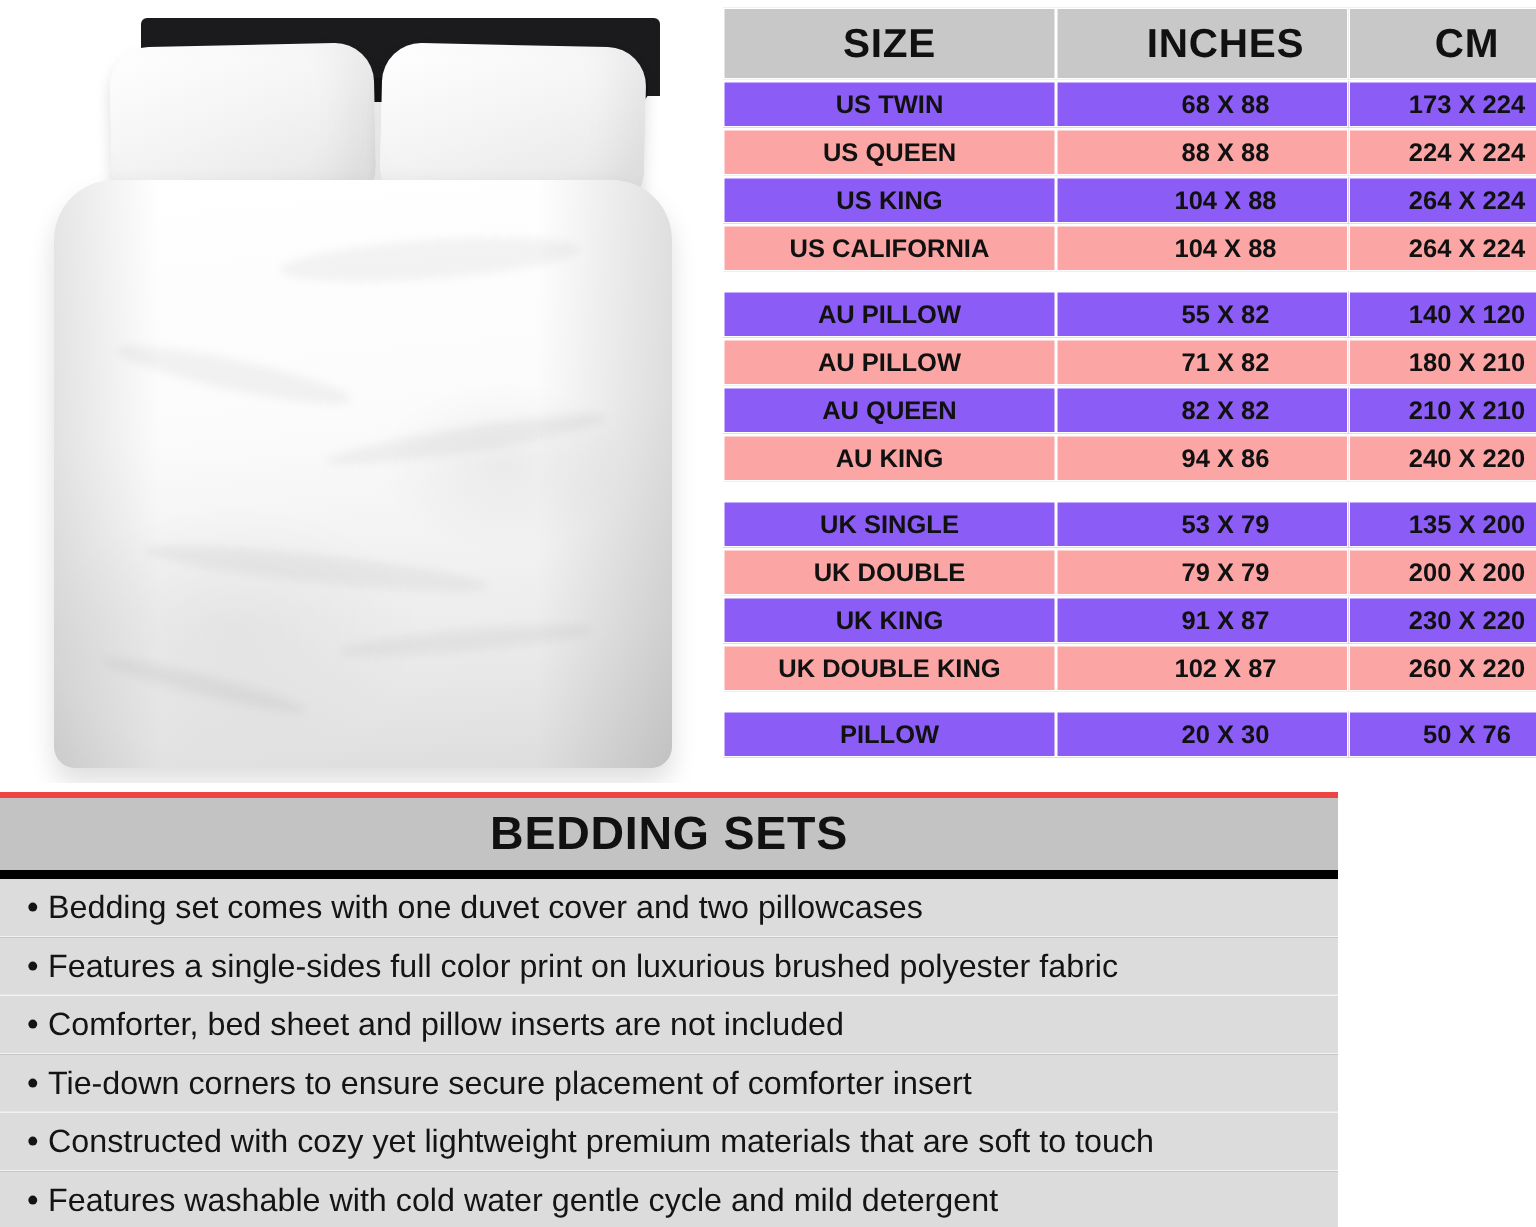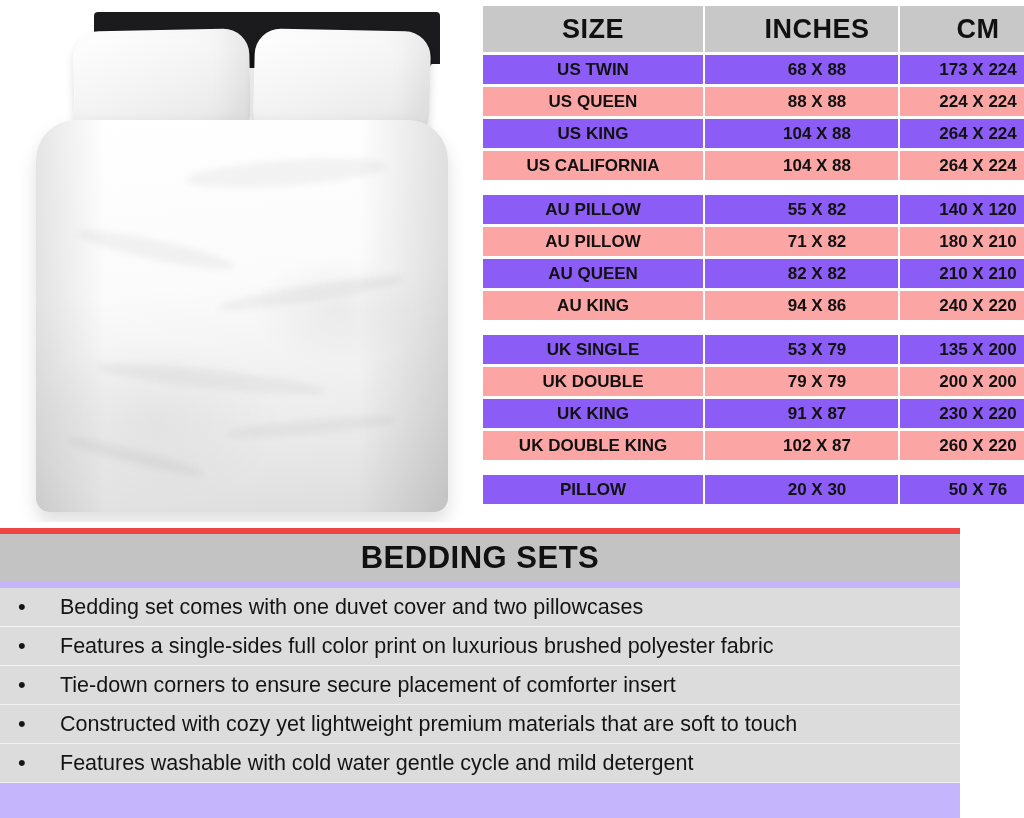--- a/index.html
+++ b/index.html
@@ -170,24 +170,24 @@
     border: none;
   }
   td.label { font-size: 17px; }
   td.val { font-size: 17px; font-weight: bold; }
 
   
   .bottom {
     position: absolute;
     left: 0;
     top: 528px;
-    width: 960px;
+    width: 892px;
     height: 290px;
-    background: #c4b5fd;
-    border-top: 6px solid #ef4444;
+    background: #000000;
+    border-top: 4px solid #ef4444;
     box-sizing: border-box;
   }
   .bottom-title {
     height: 48px;
     line-height: 48px;
     text-align: center;
     font-size: 31px;
     font-weight: bold;
     letter-spacing: 0.5px;
     background: #c3c3c3;
@@ -195,21 +195,21 @@
   }
   ul.features {
     list-style: none;
     margin: 0;
     padding: 6px 0 0 0;
   }
   ul.features li {
     position: relative;
     height: 38px;
     line-height: 38px;
-    padding-left: 60px;
+    padding-left: 32px;
     font-size: 21.5px;
     color: #141414;
     background: #dcdcdc;
     border-bottom: 1px solid #f2f2f2;
     white-space: nowrap;
   }
   ul.features li:before {
     content: "\2022";
     position: absolute;
     left: 18px;
@@ -340,19 +340,20 @@
       </table>
     </div>
 
   </div>
 
   <div class="bottom">
     <div class="bottom-title">BEDDING SETS</div>
     <ul class="features">
       <li>Bedding set comes with one duvet cover and two pillowcases</li>
       <li>Features a single-sides full color print on luxurious brushed polyester fabric</li>
+      <li>Comforter, bed sheet and pillow inserts are not included</li>
       <li>Tie-down corners to ensure secure placement of comforter insert</li>
       <li>Constructed with cozy yet lightweight premium materials that are soft to touch</li>
       <li>Features washable with cold water gentle cycle and mild detergent</li>
     </ul>
   </div>
 
 </div>
 
 </body></html>

